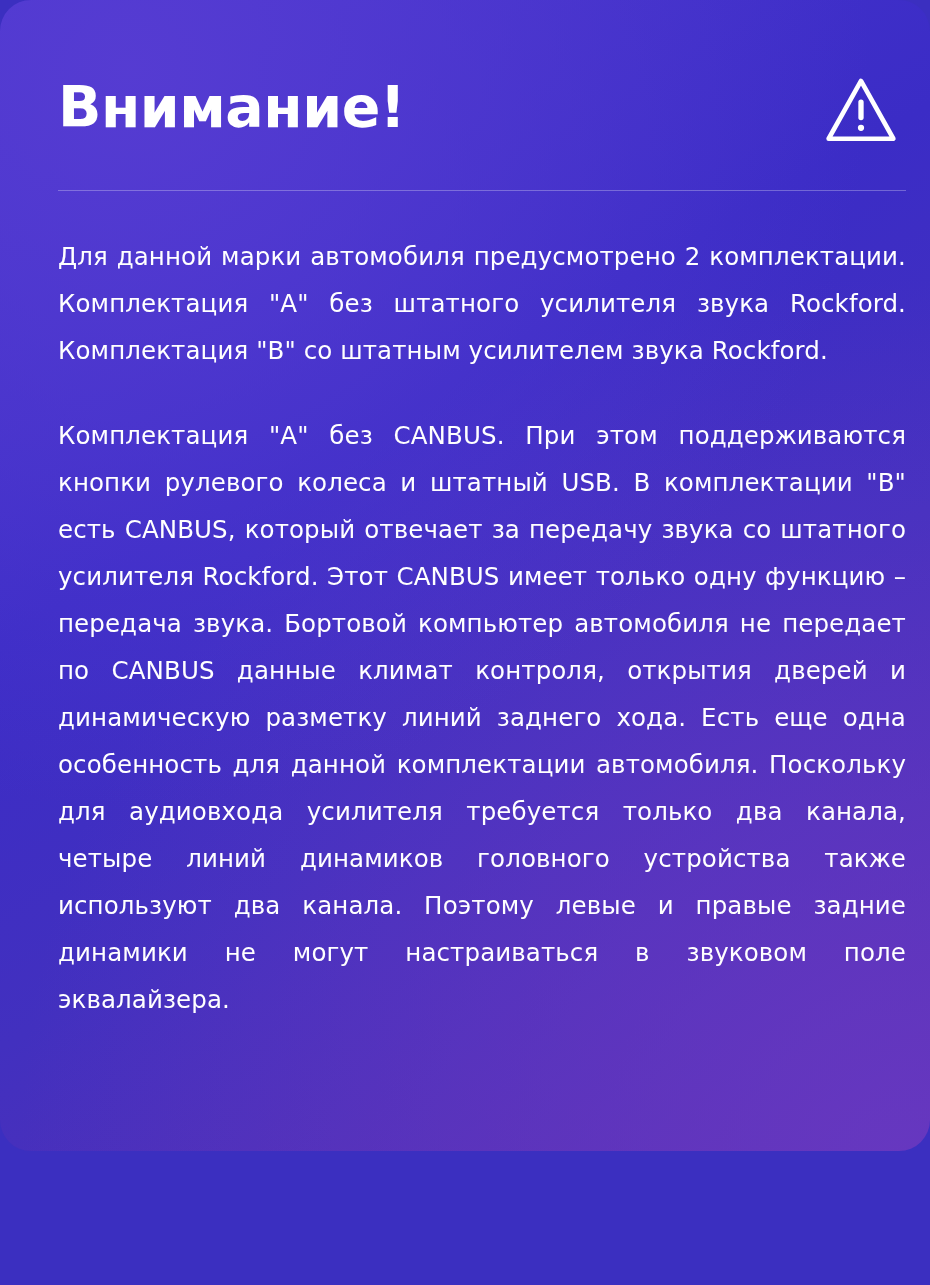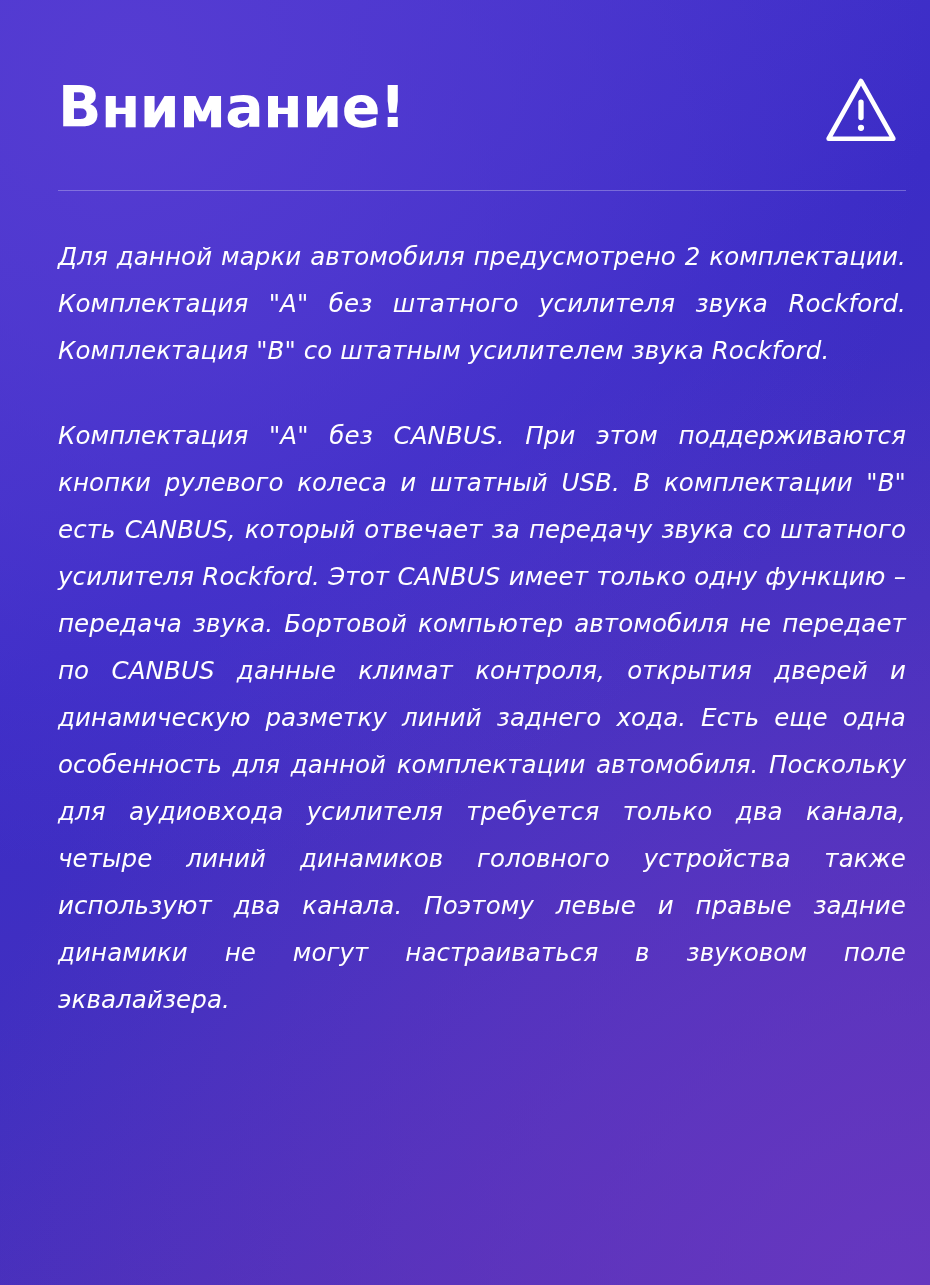--- a/index.html
+++ b/index.html
@@ -9,27 +9,28 @@
   body {
     width: 930px;
     height: 1285px;
     font-family: "DejaVu Sans", sans-serif;
     background: #3b2fc0;
     overflow: hidden;
   }
   .page {
     position: relative;
     width: 930px;
-    height: 1285px;
+    height: 1151px;
     box-sizing: border-box;
     background:
       radial-gradient(circle at 14% 6%, rgba(86, 60, 210, 0.95) 0%, rgba(86, 60, 210, 0) 55%),
       radial-gradient(circle at 96% 100%, rgba(106, 58, 196, 0.75) 0%, rgba(106, 58, 196, 0) 60%),
       linear-gradient(150deg, #4836cf 0%, #3b2cc6 38%, #4230bf 62%, #5b2fb2 100%);
     padding: 58px 24px 0 58px;
+    border-radius: 31px;
   }
   .header {
     display: flex;
     align-items: center;
     justify-content: space-between;
     padding-top: 10px;
   }
   .title {
     color: #ffffff;
     font-size: 57px;
@@ -60,21 +61,20 @@
     margin-top: 42px;
   }
   p.para {
     margin: 0 0 38px 0;
     color: #ffffff;
     font-size: 24.5px;
     line-height: 1.92;
     text-align: justify;
     text-justify: inter-word;
     letter-spacing: 0.1px;
-    font-style: italic;
   }
   p.para:last-child {
     margin-bottom: 0;
   }
   p.highlight {
     color: #2ed3f0;
   }
 </style>
 </head>
 <body>

